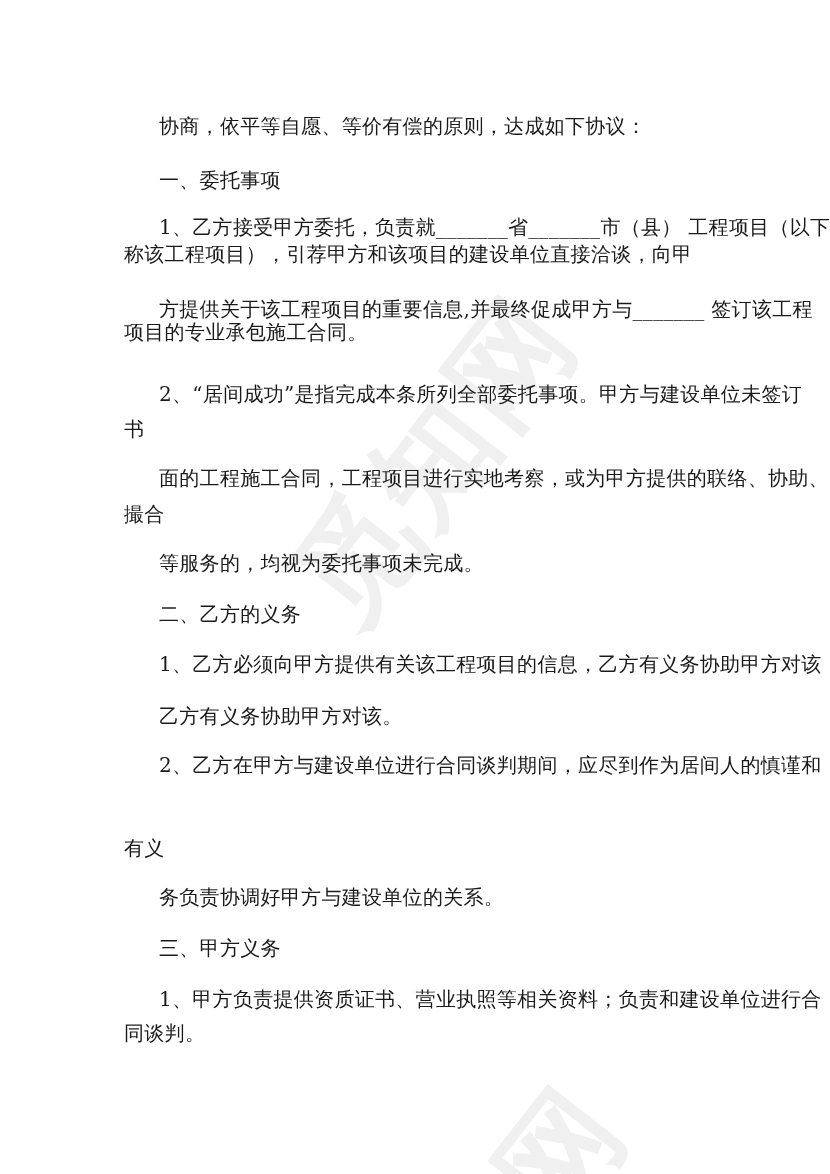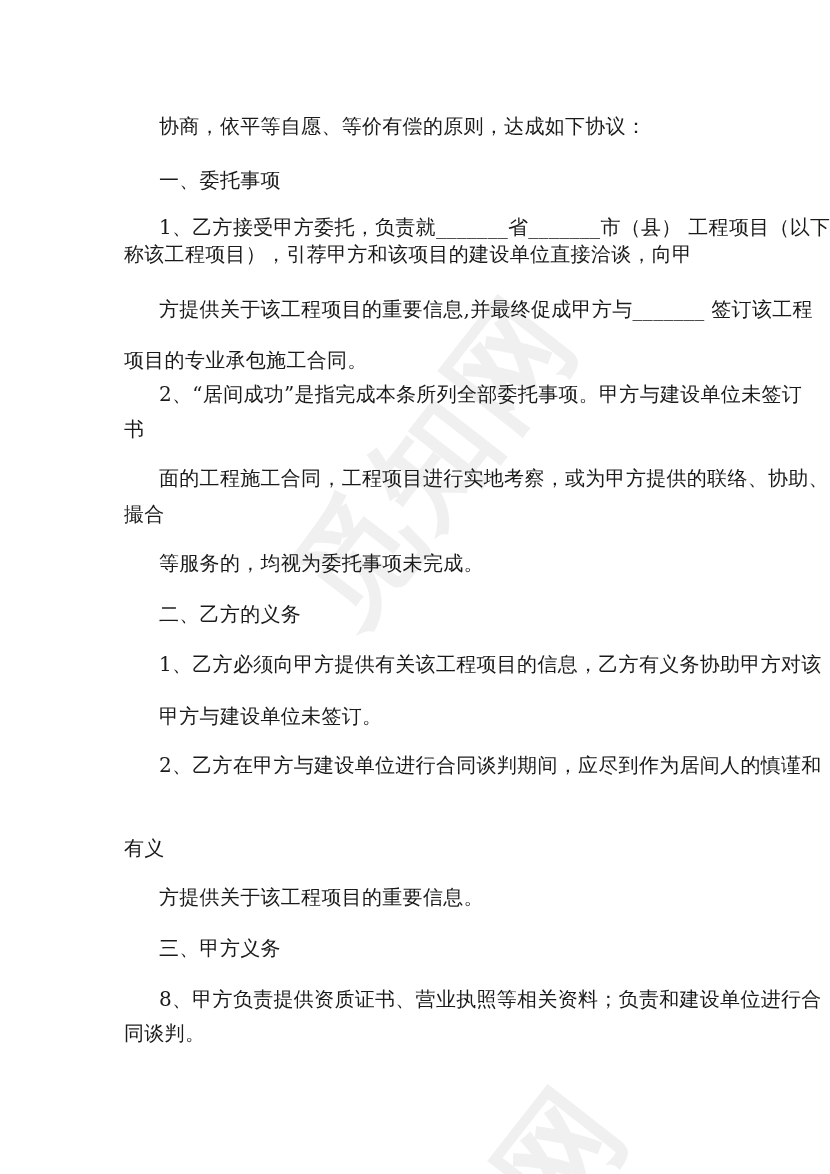--- a/index.html
+++ b/index.html
@@ -64,38 +64,38 @@
   <div class="watermark wm2">觅知网</div>
 
   <div class="line indent" style="top:116px;">协商，依平等自愿、等价有偿的原则，达成如下协议：</div>
 
   <div class="line indent" style="top:170px;">一、委托事项</div>
 
   <div class="line indent" style="top:217px;">1、乙方接受甲方委托，负责就_______省_______市（县） 工程项目（以下</div>
   <div class="line flush" style="top:244px;text-align:right;">称该工程项目），引荐甲方和该项目的建设单位直接洽谈，向甲</div>
 
   <div class="line indent" style="top:299px;">方提供关于该工程项目的重要信息,并最终促成甲方与_______ 签订该工程</div>
-  <div class="line flush" style="top:350px;">项目的专业承包施工合同。</div>
+  <div class="line flush" style="top:322px;">项目的专业承包施工合同。</div>
 
   <div class="line indent" style="top:384px;">2、“居间成功”是指完成本条所列全部委托事项。甲方与建设单位未签订</div>
   <div class="line flush" style="top:419px;">书</div>
 
   <div class="line indent" style="top:468px;">面的工程施工合同，工程项目进行实地考察，或为甲方提供的联络、协助、</div>
   <div class="line flush" style="top:504px;">撮合</div>
 
   <div class="line indent" style="top:553px;">等服务的，均视为委托事项未完成。</div>
 
   <div class="line indent" style="top:604px;">二、乙方的义务</div>
 
   <div class="line indent" style="top:654px;">1、乙方必须向甲方提供有关该工程项目的信息，乙方有义务协助甲方对该</div>
-  <div class="line indent" style="top:706px;">甲方与建设单位未签订。</div>
+  <div class="line indent" style="top:706px;">乙方有义务协助甲方对该。</div>
 
   <div class="line indent" style="top:755px;">2、乙方在甲方与建设单位进行合同谈判期间，应尽到作为居间人的慎谨和</div>
   <div class="line flush" style="top:838px;">有义</div>
 
-  <div class="line indent" style="top:887px;">方提供关于该工程项目的重要信息。</div>
+  <div class="line indent" style="top:887px;">务负责协调好甲方与建设单位的关系。</div>
 
   <div class="line indent" style="top:938px;">三、甲方义务</div>
 
-  <div class="line indent" style="top:989px;">8、甲方负责提供资质证书、营业执照等相关资料；负责和建设单位进行合</div>
+  <div class="line indent" style="top:989px;">1、甲方负责提供资质证书、营业执照等相关资料；负责和建设单位进行合</div>
   <div class="line flush" style="top:1023px;">同谈判。</div>
 
 </div>
 
 </body></html>

